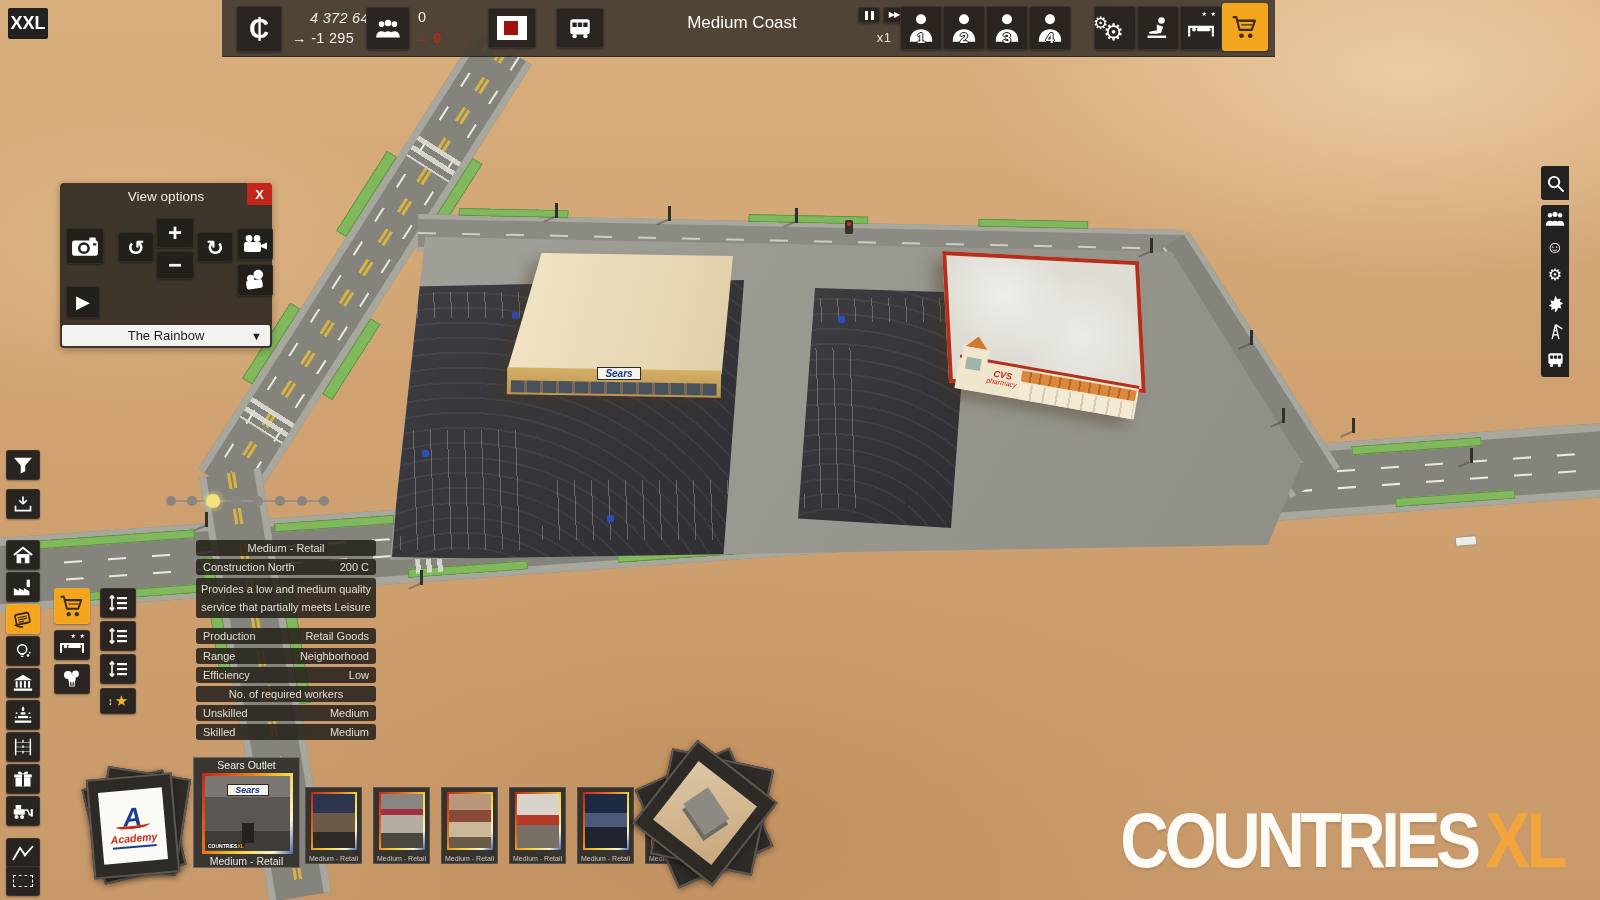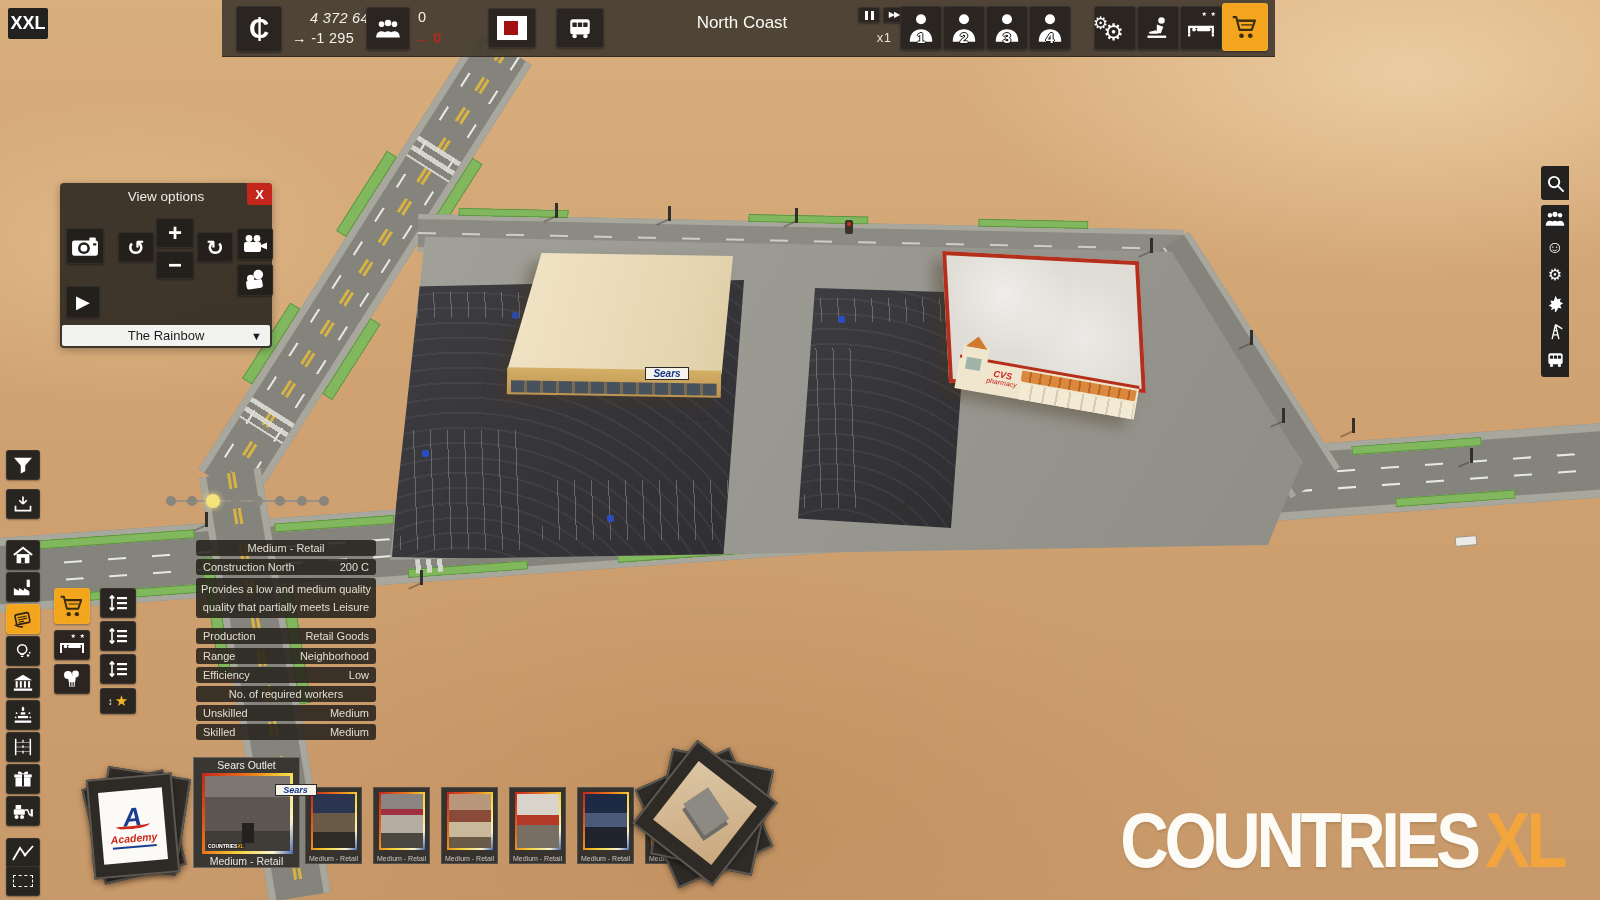--- a/index.html
+++ b/index.html
@@ -40,21 +40,21 @@
   #sears { position:absolute; left:505px; top:250px; width:228px; height:148px;
     filter:drop-shadow(-10px 8px 7px rgba(70,55,35,.38)); }
   #sears .roof { position:absolute; inset:0;
     clip-path:polygon(16% 2%, 100% 4%, 95% 84%, 1% 81%);
     background:linear-gradient(105deg,#f2e5c6,#e6d7b2 70%,#ddcda6); }
   #sears .facade { position:absolute; left:2px; bottom:2px; width:214px; height:27px; transform:rotate(1deg);
     background:linear-gradient(#d4af66,#bd9450); }
   #sears .windows { position:absolute; left:4px; bottom:2px; right:4px; height:12px;
     background:repeating-linear-gradient(90deg,#47525c 0 13px,#7a6a52 13px 16px); }
   .sign { position:absolute; background:#f5f3ea; border:1px solid #2a2a2a; color:#16368e;
-    font-weight:bold; font-style:italic; text-align:center;margin-left:48px; }
+    font-weight:bold; font-style:italic; text-align:center; }
   #cvs { position:absolute; left:938px; top:250px; width:212px; height:158px;
     filter:drop-shadow(-10px 8px 7px rgba(70,55,35,.38)); }
   #cvs .roof { position:absolute; left:8px; top:6px; width:196px; height:132px;
     transform:skewX(6deg) rotate(3deg);
     background:
       radial-gradient(circle at 30% 30%, rgba(255,255,255,.5), transparent 40%),
       radial-gradient(circle at 70% 60%, rgba(255,255,255,.4), transparent 45%),
       #dfdcd5;
     border:4px solid #b4301d; }
   #cvs .facade { position:absolute; left:18px; bottom:4px; width:182px; height:34px; transform:rotate(10deg);
@@ -344,21 +344,21 @@
       <svg viewBox="0 0 24 20" width="26" height="22">
         <rect x="3" y="2" width="18" height="14" rx="2.5" fill="#fff"></rect>
         <rect x="5" y="5" width="4" height="4" rx="0.5" fill="#2a2521"></rect>
         <rect x="10" y="5" width="4" height="4" rx="0.5" fill="#2a2521"></rect>
         <rect x="15" y="5" width="4" height="4" rx="0.5" fill="#2a2521"></rect>
         <circle cx="7" cy="17.5" r="2" fill="#fff"></circle>
           <circle cx="17" cy="17.5" r="2" fill="#fff"></circle>
       </svg>
     </div>
 
-    <div id="title">North Coast</div>
+    <div id="title">Medium Coast</div>
 
     <div class="btn-dark" style="left:636px; top:7px; width:22px; height:16px;">
       <span class="pause-bars">
           <i></i>
           <i></i>
         </span>
     </div>
     <div class="btn-dark" style="left:661px; top:7px; width:22px; height:16px;">
       <span class="glyph" style="font-size:8px; letter-spacing:-1px;">▶▶</span>
     </div>
@@ -684,21 +684,21 @@
   </div>
 
   <div id="tooltip">
     <div class="tt-row tt-center" style="top:0;">Medium - Retail</div>
     <div class="tt-row" style="top:19px;">
       <span>Construction North</span>
       <span>200 C</span>
     </div>
     <div class="tt-desc" style="top:38px;">
       <div>Provides a low and medium quality</div>
-      <div>quality that partially meets Leisure</div>
+      <div>service that partially meets Leisure</div>
     </div>
     <div class="tt-row" style="top:88px;">
       <span>Production</span>
       <span>Retail Goods</span>
     </div>
     <div class="tt-row" style="top:108px;">
       <span>Range</span>
       <span>Neighborhood</span>
     </div>
     <div class="tt-row" style="top:127px;">

